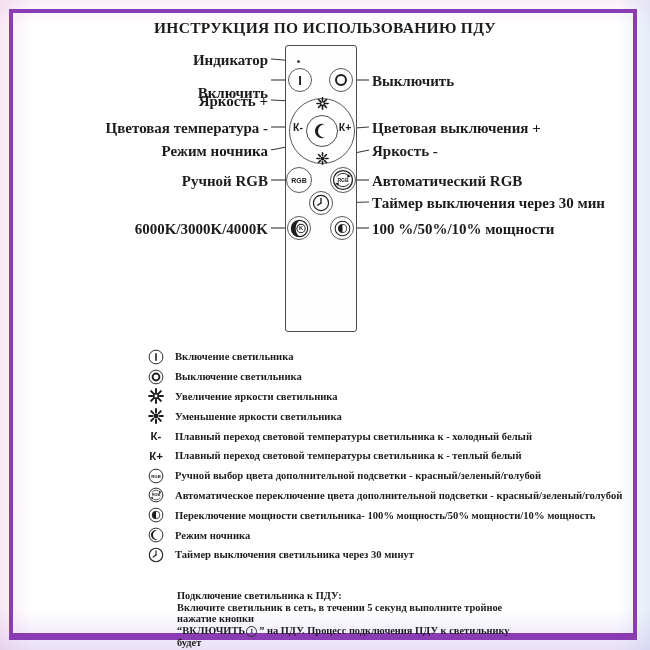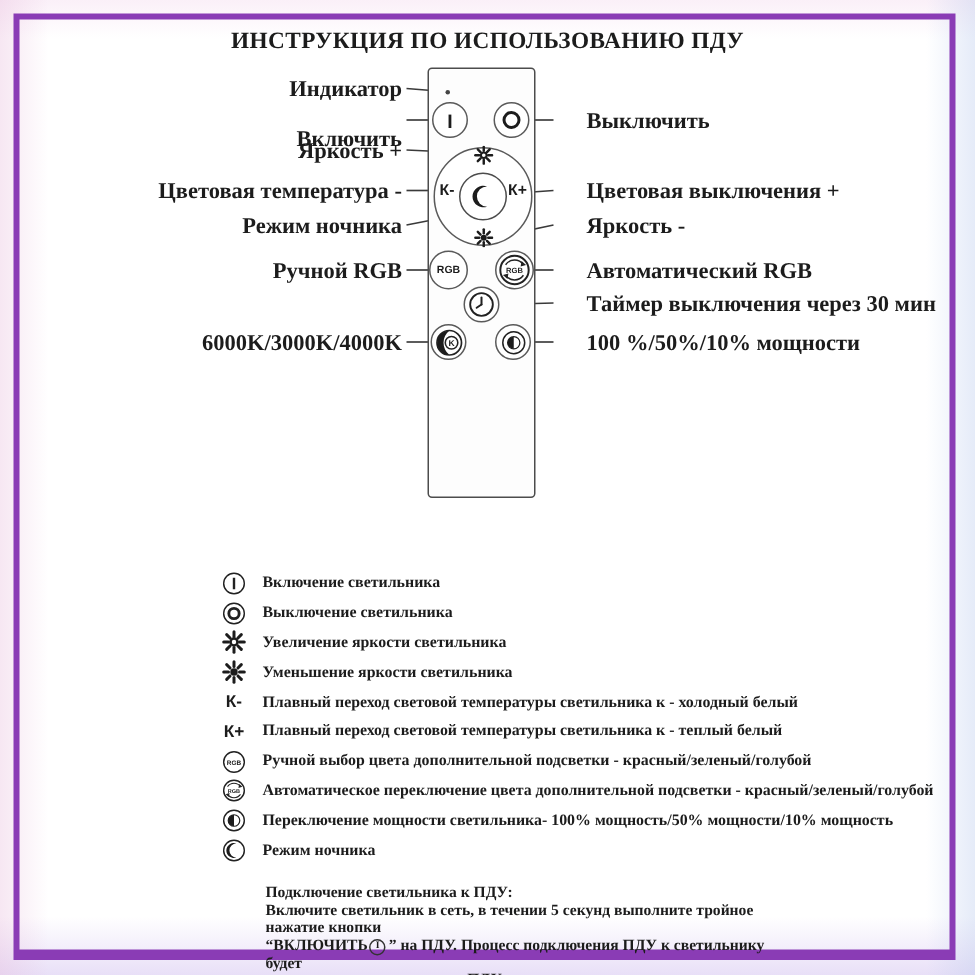--- a/index.html
+++ b/index.html
@@ -41,25 +41,25 @@
   .moon-holder{width:18px;height:18px;}
   .btn-rgb{left:286px;top:167px;width:26px;height:26px;}
   .rgb-text{font-family:"Liberation Sans",sans-serif;font-size:7px;font-weight:bold;}
   .btn-rgb-auto{left:330px;top:167px;width:26px;height:26px;padding:1px;}
   .btn-timer{left:309px;top:191px;width:24px;height:24px;padding:2px;}
   .btn-ck{left:287px;top:216px;width:24px;height:24px;padding:1.5px;}
   .btn-half{left:330px;top:216px;width:24px;height:24px;padding:2.5px;}
   
   .lbl{position:absolute;font-weight:bold;font-size:15px;white-space:nowrap;}
   .lbl.left{right:382px;text-align:right;}
-  .lbl.right{left:372px;text-align:left;margin-left:19px;}
+  .lbl.right{left:372px;text-align:left;}
   .pl1{top:52px;} .pl2{top:85px;} .pl3{top:93px;} .pl4{top:120px;} .pl5{top:143px;} .pl6{top:173px;} .pl7{top:221px;}
   .pr1{top:73px;} .pr2{top:120px;} .pr3{top:143px;} .pr4{top:173px;} .pr5{top:195px;} .pr6{top:221px;}
   
-  #legend{position:absolute;left:146px;top:347px;width:470px;margin-top:32px;}
+  #legend{position:absolute;left:146px;top:347px;width:470px;}
   .lrow{display:flex;align-items:center;height:19.8px;}
   .licon{width:20px;height:17px;display:flex;align-items:center;justify-content:center;flex:0 0 20px;}
   .licon svg{width:16px;height:16px;display:block;}
   .licon .ktxt{font-family:"Liberation Sans",sans-serif;font-size:11.5px;font-weight:bold;}
   .ltext{margin-left:9px;font-size:10.6px;font-weight:bold;white-space:nowrap;}
   
   #footer{position:absolute;left:177px;top:590px;width:345px;font-size:10.4px;font-weight:bold;line-height:11.6px;}
   .inline-i{display:inline-block;width:9px;height:9px;border:1px solid #333;border-radius:50%;
     font-size:6.5px;line-height:8.5px;text-align:center;vertical-align:1px;margin:0 2px 0 1px;font-weight:bold;}
 </style>
@@ -285,20 +285,30 @@
     </div>
     <div class="lrow">
       <span class="licon">
         <svg viewBox="0 0 20 20">
           <circle cx="10" cy="10" r="8.6" fill="none" stroke="#222" stroke-width="1.2"></circle>
           <path d="M12,4.2 A6.2,6.2 0 1 0 12,15.8 A5,5 0 1 1 12,4.2 Z" fill="#1c1c1c"></path>
         </svg>
       </span>
       <span class="ltext">Режим ночника</span>
     </div>
+    <div class="lrow">
+      <span class="licon">
+        <svg viewBox="0 0 20 20">
+          <circle cx="10" cy="10" r="8.4" fill="none" stroke="#222" stroke-width="1.4"></circle>
+          <line x1="10" y1="10" x2="10" y2="4.8" stroke="#222" stroke-width="1.5" stroke-linecap="round"></line>
+          <line x1="10" y1="10" x2="6.4" y2="12.4" stroke="#222" stroke-width="1.5" stroke-linecap="round"></line>
+        </svg>
+      </span>
+      <span class="ltext">Таймер выключения светильника через 30 минут</span>
+    </div>
   </div>
 
 <div id="footer">
   <div>Подключение светильника к ПДУ:</div>
   <div>Включите светильник в сеть, в течении 5 секунд выполните тройное нажатие кнопки</div>
   <div><span>“ВКЛЮЧИТЬ</span><span class="inline-i">I</span><span>” на ПДУ. Процесс подключения ПДУ к светильнику будет</span></div>
   <div>завершен после того, как на ПДУ замигает индикатор.</div>
 </div>
 
 </body></html>

